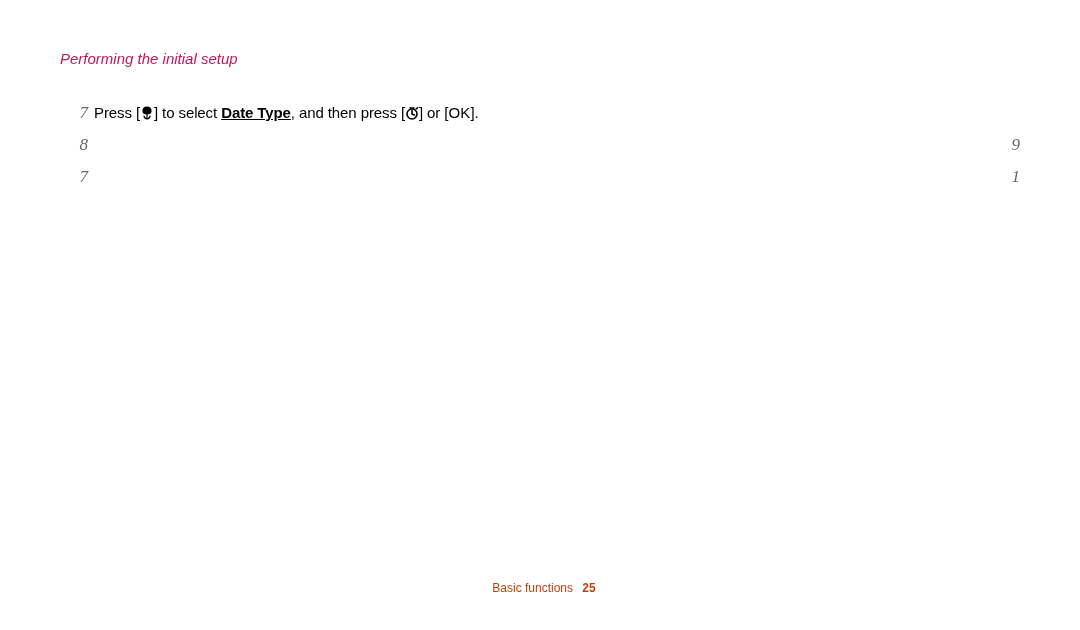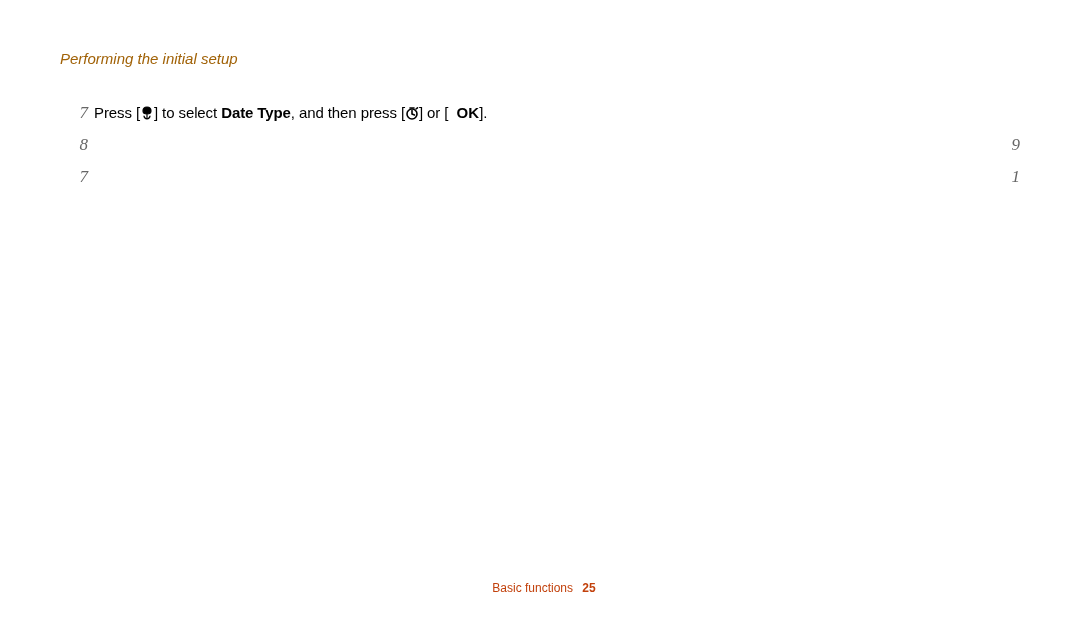--- a/index.html
+++ b/index.html
@@ -13,21 +13,21 @@
     position: relative;
   }
   .page {
     padding: 50px 60px 0 60px;
     box-sizing: border-box;
     height: 100%;
     position: relative;
   }
   .header-title {
     font-style: italic;
-    color: #a16207;
+    color: #be185d;
     font-size: 15px;
     margin-bottom: 35px;
   }
   .steps {
     display: grid;
     grid-template-columns: 28px 1fr;
     row-gap: 12px;
     column-gap: 6px;
     align-items: baseline;
   }
@@ -36,32 +36,31 @@
     font-style: italic;
     color: #666;
     font-size: 17px;
     text-align: right;
   }
   .step {
     font-size: 15px;
     line-height: 1.4;
     letter-spacing: -0.1px;
   }
-  .step b { font-weight: 700; }
+  .step b { font-weight: 700; text-decoration: underline; }
   .icon-svg {
     display: inline-block;
     vertical-align: -2px;
     width: 14px;
     height: 14px;
   }
   .icon-font {
-    font-weight: 700;
+    font-weight: 400;
     letter-spacing: 0.2px;
     font-family: Arial, Helvetica, sans-serif;
-    padding-left: 8px;
   }
   .footer {
     position: absolute;
     bottom: 35px;
     left: 4px;
     width: 100%;
     text-align: center;
     font-size: 12px;
     color: #c2410c;
   }

